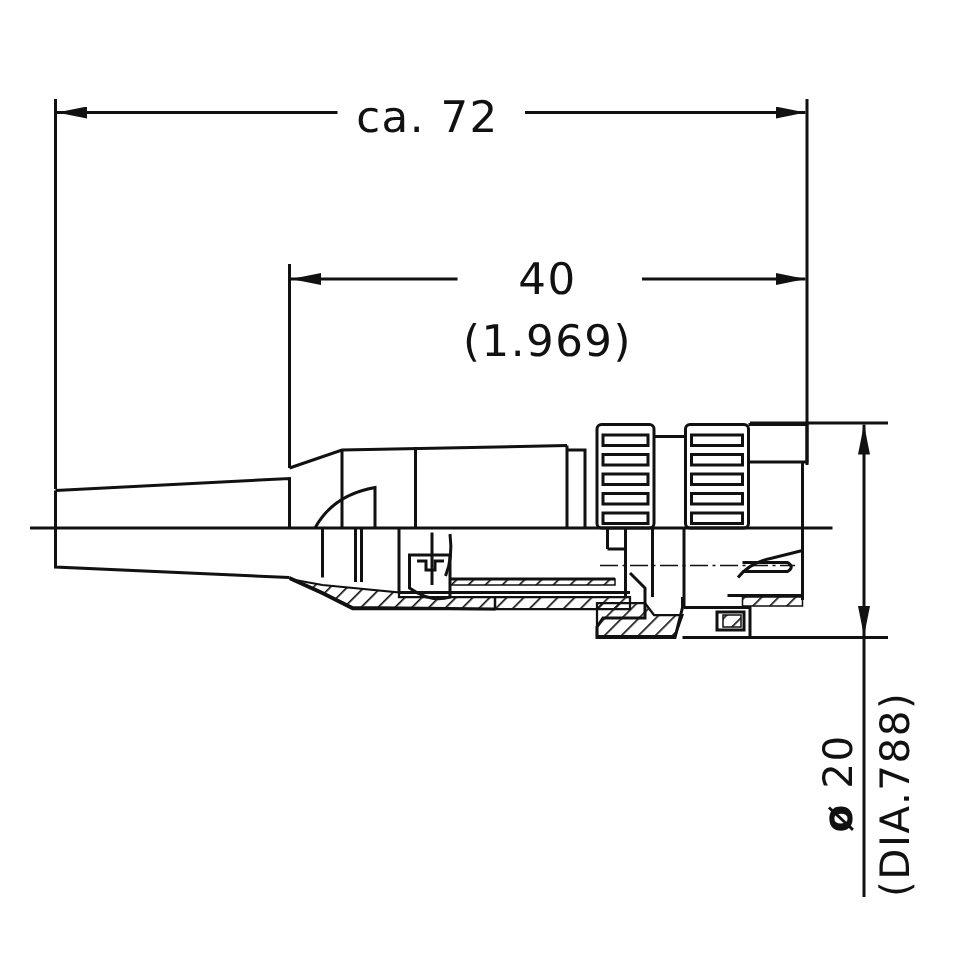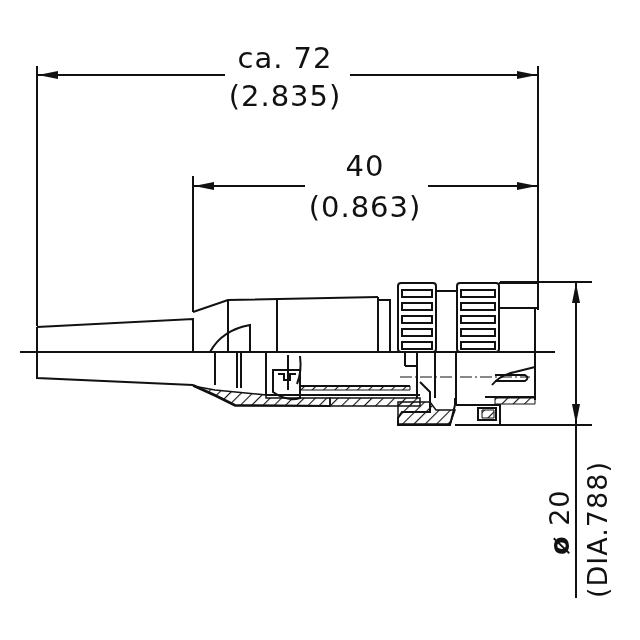--- a/index.html
+++ b/index.html
@@ -1,18 +1,18 @@
 <!DOCTYPE html>
 <html><head>
 <meta charset="utf-8">
 <style>
   html, body { margin: 0; padding: 0; background: #ffffff; }
   #canvas { position: relative; width: 640px; height: 640px; background: #ffffff; overflow: hidden; }
   svg { position: absolute; left: 0; top: 0; }
-  .lbl { position: absolute; font-family: "DejaVu Sans", sans-serif; color: #111111; white-space: nowrap; font-size: 29px; line-height: 1; letter-spacing: 1px; }
+  .lbl { position: absolute; font-family: "DejaVu Sans", sans-serif; color: #111111; white-space: nowrap; font-size: 29px; line-height: 1; letter-spacing: 1px; margin-top: 20px; }
   .ctr { transform: translateX(-50%); }
   .vert { position: absolute; font-family: "DejaVu Sans", sans-serif; color: #111111; white-space: nowrap; font-size: 27px; line-height: 1; transform-origin: left top; transform: rotate(-90deg); letter-spacing: 1px; }
   .bold { font-weight: bold; }
 </style>
 </head>
 <body>
 
 <div id="canvas">
 
   <svg width="640" height="640" viewBox="0 0 640 640">
@@ -129,24 +129,23 @@
       <path d="M193,386 L215,396 L235,406 L330,406 L330,398 L266,398 L266,395 L215,390 Z" fill="url(#hatch)" stroke="#111" stroke-width="1.5"></path>
       <path d="M300,386 L410,386 L410,390 L300,390 Z" fill="url(#hatch)" stroke="#111" stroke-width="1"></path>
       <path d="M330,398 L420,398 L420,406 L330,406 Z" fill="url(#hatch)" stroke="#111" stroke-width="1.5"></path>
       <path d="M398,402 L430,402 L436,410 L455,410 L450,424 L398,424 Z" fill="url(#hatch)" stroke="#111" stroke-width="1.5"></path>
       <path d="M495,398 L535,398 L535,404 L495,404 Z" fill="url(#hatch)" stroke="#111" stroke-width="1"></path>
       <path d="M482,410 L494,410 L494,418 L482,418 Z" fill="url(#hatch)" stroke="#111" stroke-width="1"></path>
     </g>
   </svg>
 
   <div class="lbl ctr" style="left:285px; top:44px;">ca. 72</div>
-  <div class="lbl ctr" style="left:285px; top:82px;">(2.835)</div>
 
   <div class="lbl ctr" style="left:365px; top:152px;">40</div>
-  <div class="lbl ctr" style="left:365px; top:193px;">(0.863)</div>
+  <div class="lbl ctr" style="left:365px; top:193px;">(1.969)</div>
 
   <div class="vert" style="left:546px; top:555px;">
     <span class="bold">ø</span>
     <span>20</span>
   </div>
   <div class="vert" style="left:584px; top:598px;">(DIA.788)</div>
 
 </div>
 
 </body></html>

